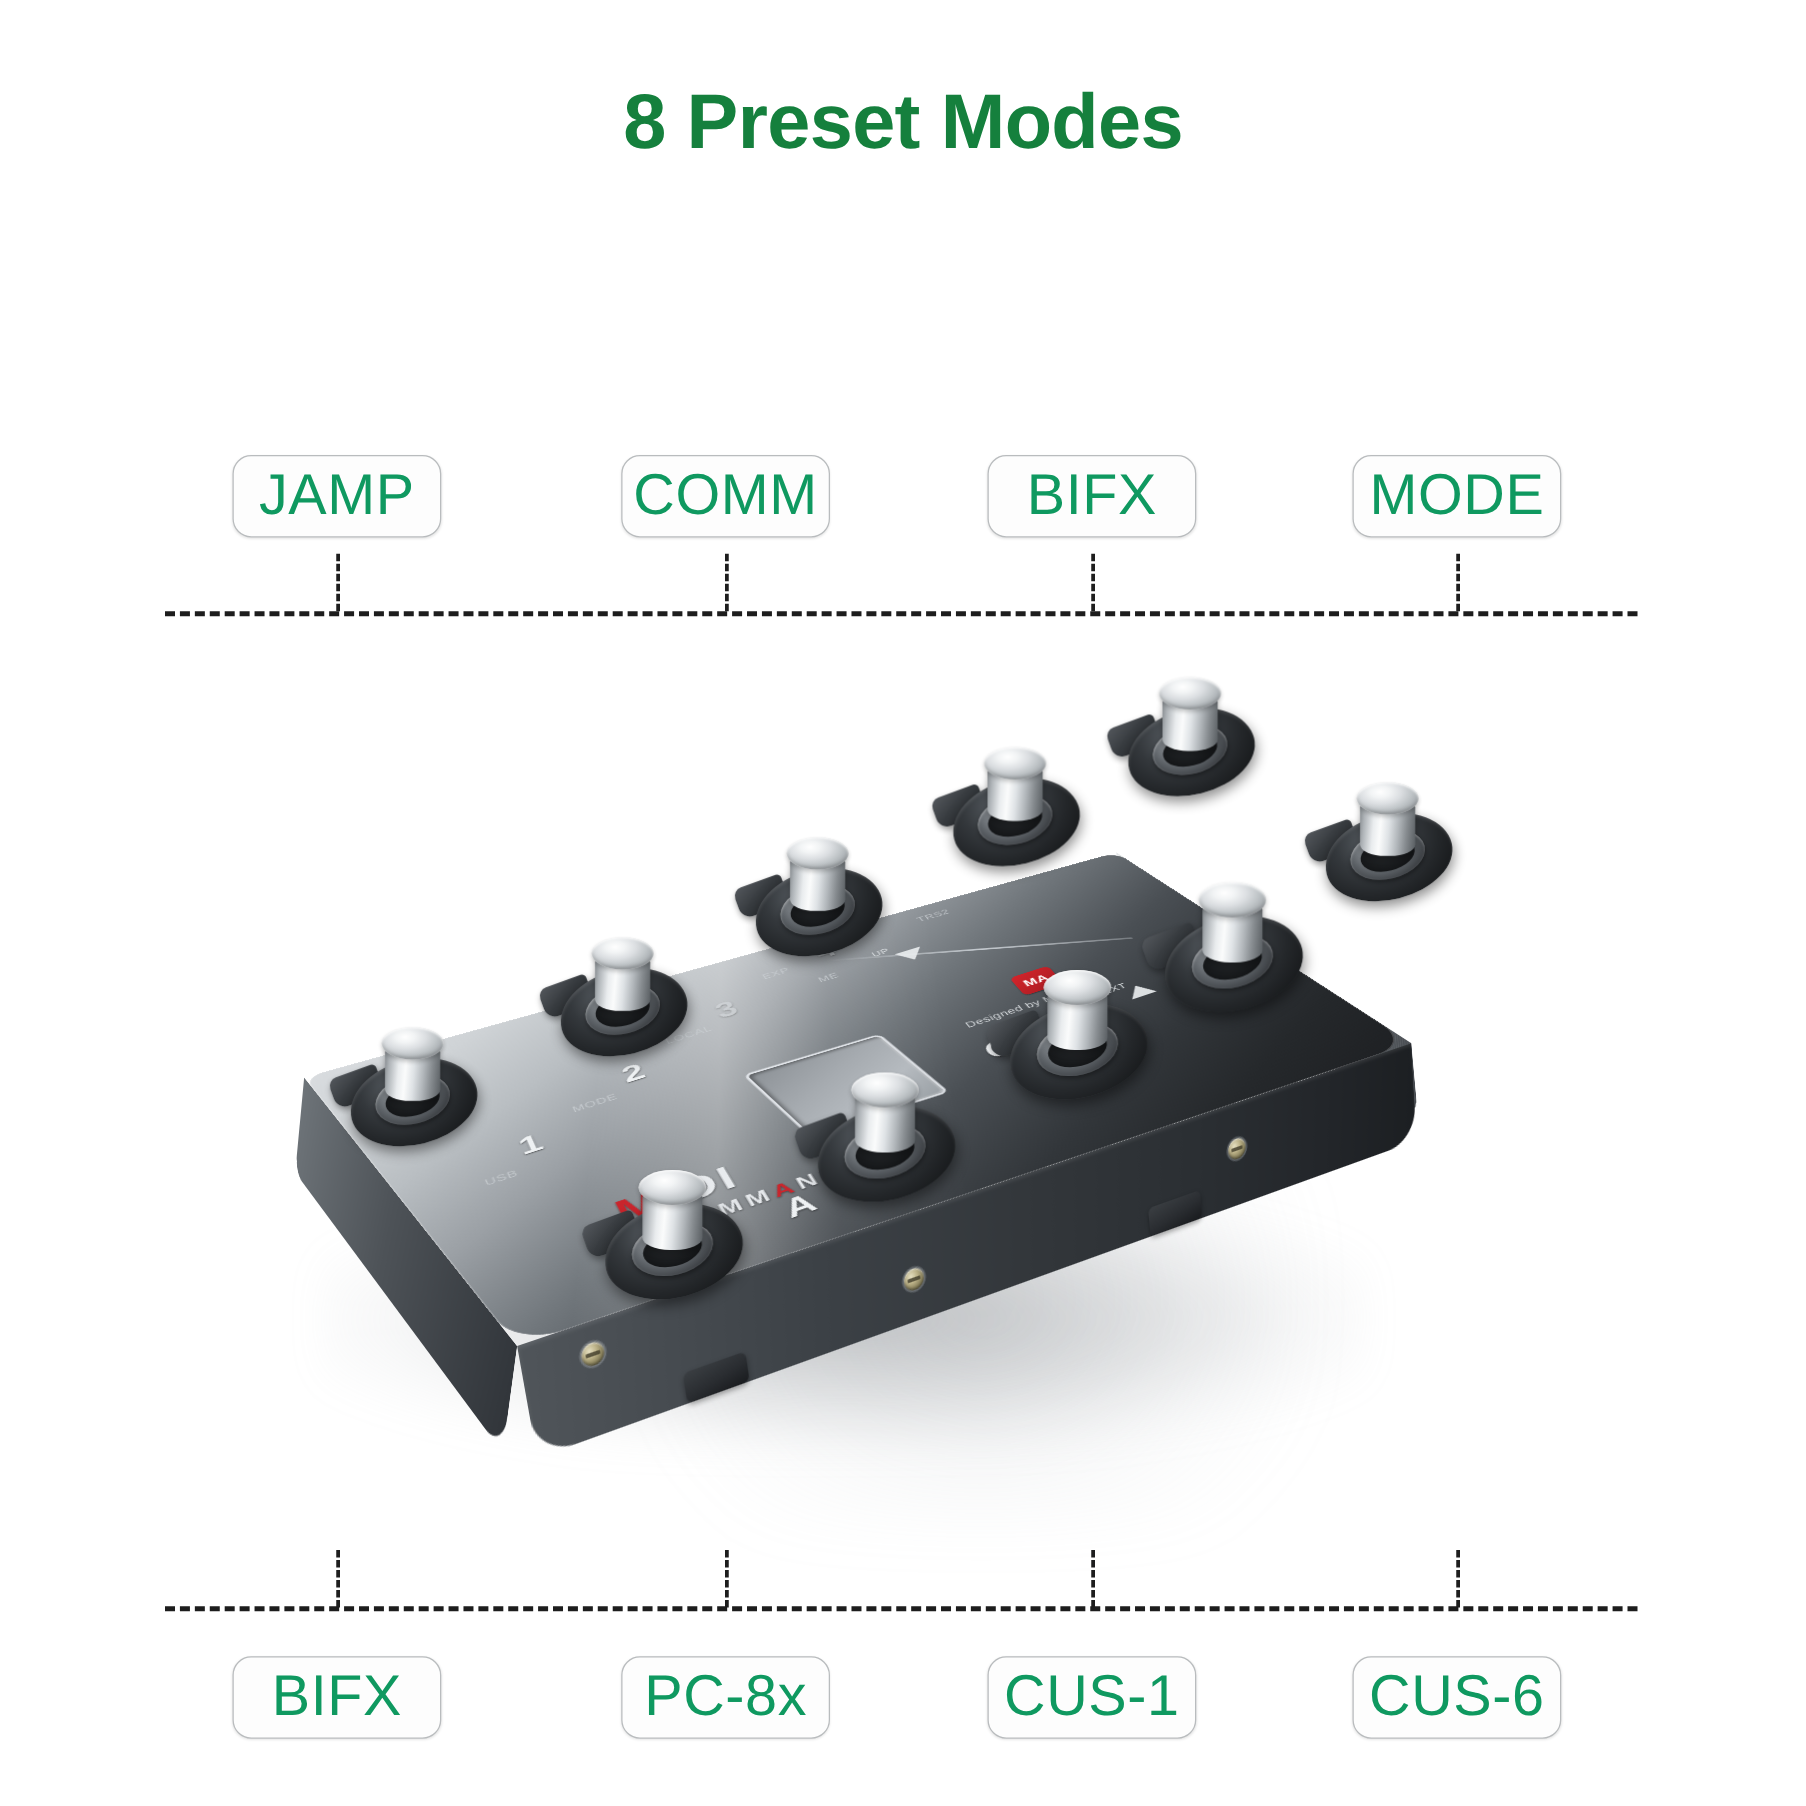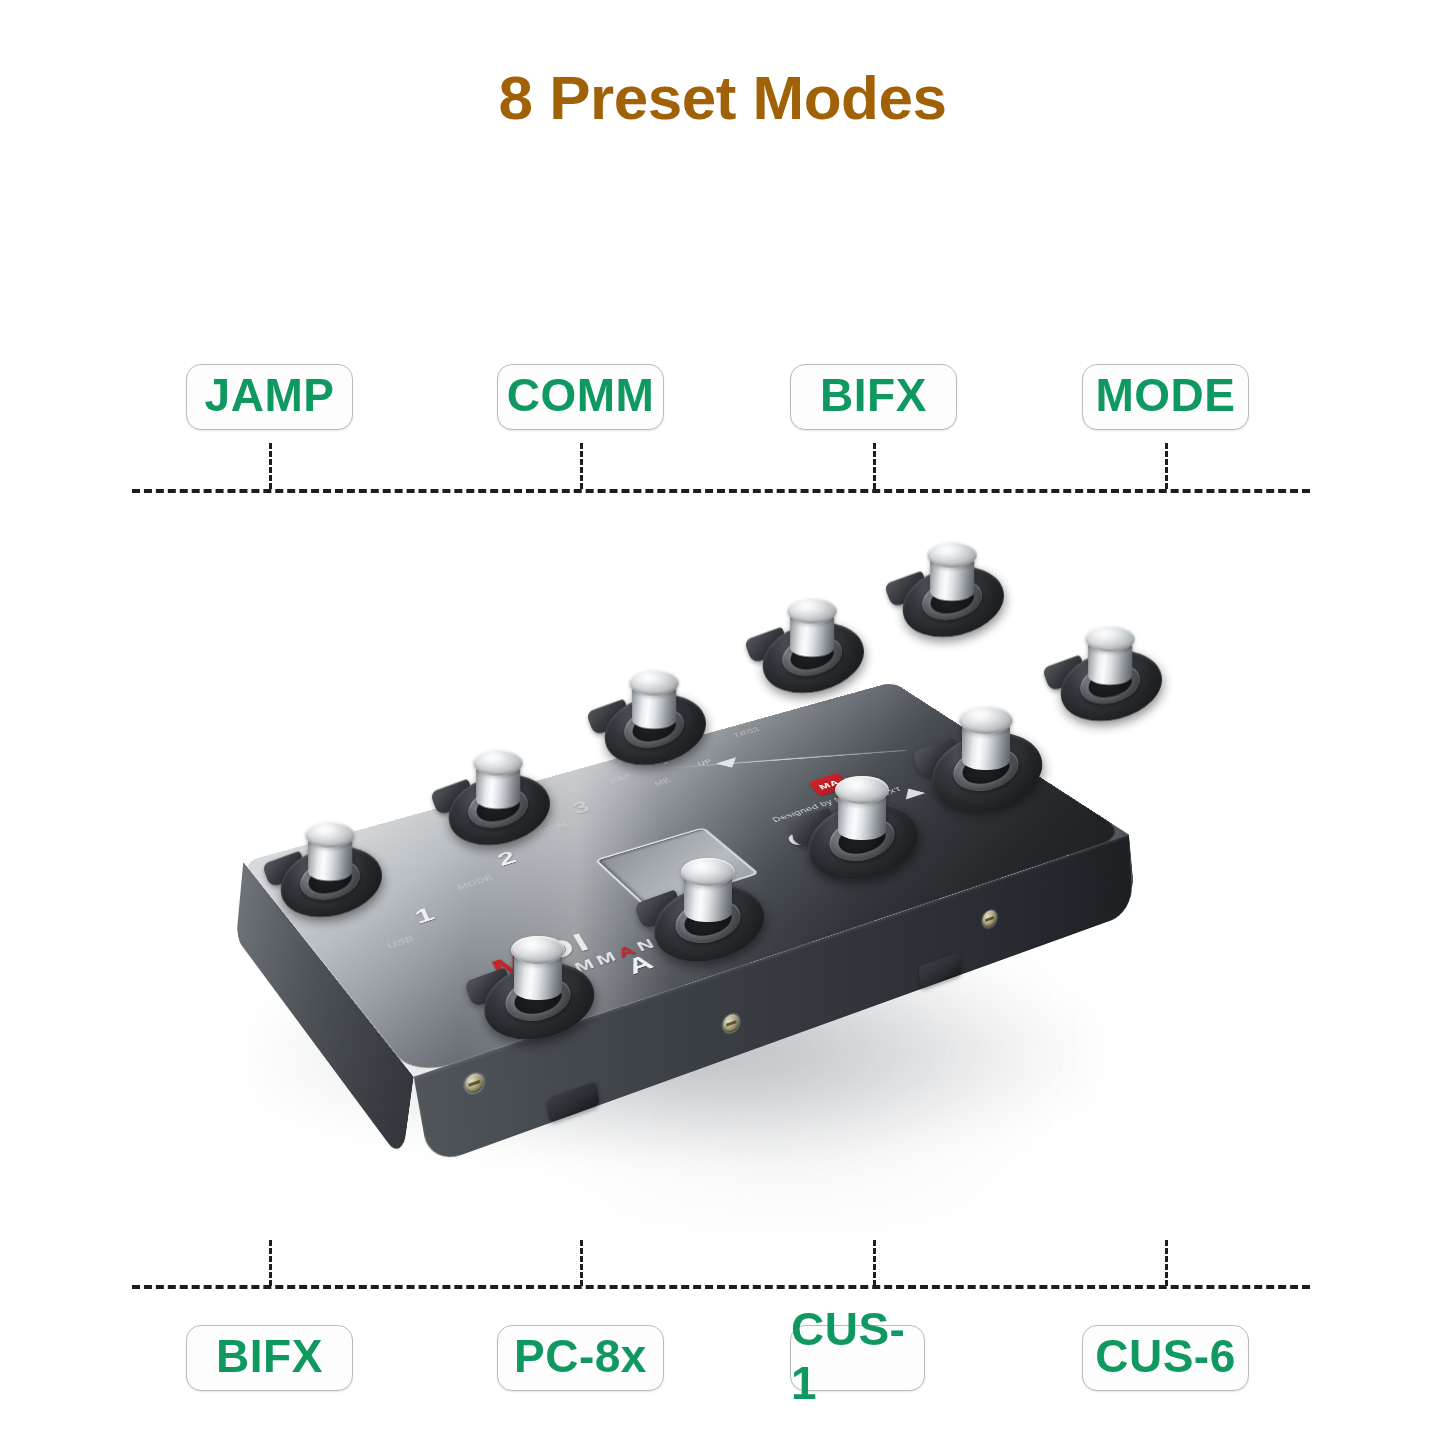--- a/index.html
+++ b/index.html
@@ -22,21 +22,21 @@
 
   
   #title {
     position: absolute;
     left: 0;
     top: 62px;
     width: 1445px;
     text-align: center;
     font-size: 62px;
     font-weight: bold;
-    color: #a16207;
+    color: #15803d;
     letter-spacing: -0.5px;
     font-family: "Liberation Sans", sans-serif;
   }
 
   #subtitle {
     position: absolute;
     left: 50px;
     top: 163px;
     width: 1345px;
     text-align: center;
@@ -53,37 +53,37 @@
     position: absolute;
     height: 66px;
     border: 1.4px solid #b9bcbe;
     border-radius: 15px;
     background: #fdfdfd;
     display: flex;
     align-items: center;
     justify-content: center;
     color: #0f9960;
     font-size: 46px;
-    font-weight: bold;
+    font-weight: normal;
     letter-spacing: 0.5px;
     font-family: "Liberation Sans", sans-serif;
     box-shadow: 0 1px 2px rgba(0,0,0,0.10);
   }
   .badge span { display: block; transform: translateY(-2px); }
 
   
   #badge-jamp { left: 186px;  top: 364px;  width: 167px; }
   #badge-bifx { left: 497px;  top: 364px;  width: 167px; }
   #badge-kmpa { left: 790px;  top: 364px;  width: 167px; }
   #badge-axef { left: 1082px; top: 364px;  width: 167px; }
 
   
   #badge-atom  { left: 186px;  top: 1325px; width: 167px; }
   #badge-pc8x  { left: 497px;  top: 1325px; width: 167px; }
-  #badge-cus1  { left: 790px;  top: 1325px; width: 135px; }
+  #badge-cus1  { left: 790px;  top: 1325px; width: 167px; }
   #badge-cus2  { left: 1082px; top: 1325px; width: 167px; }
 
   
   .hline {
     position: absolute;
     left: 132px;
     width: 1178px;
     height: 0;
     border-top: 4px dashed #1d1d1d;
   }

